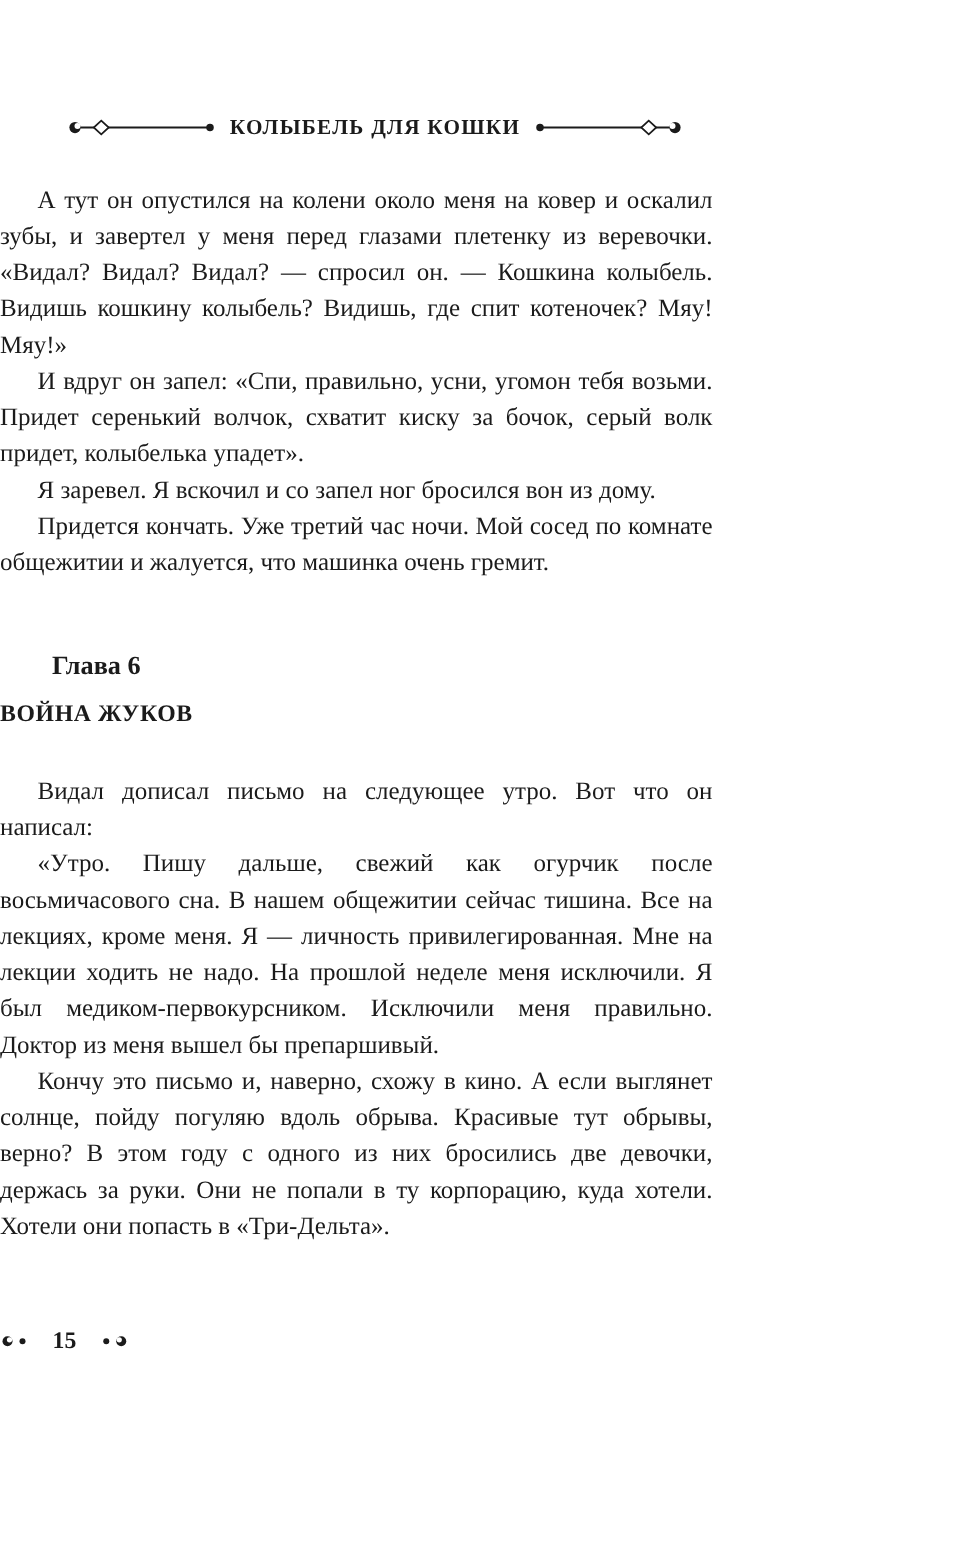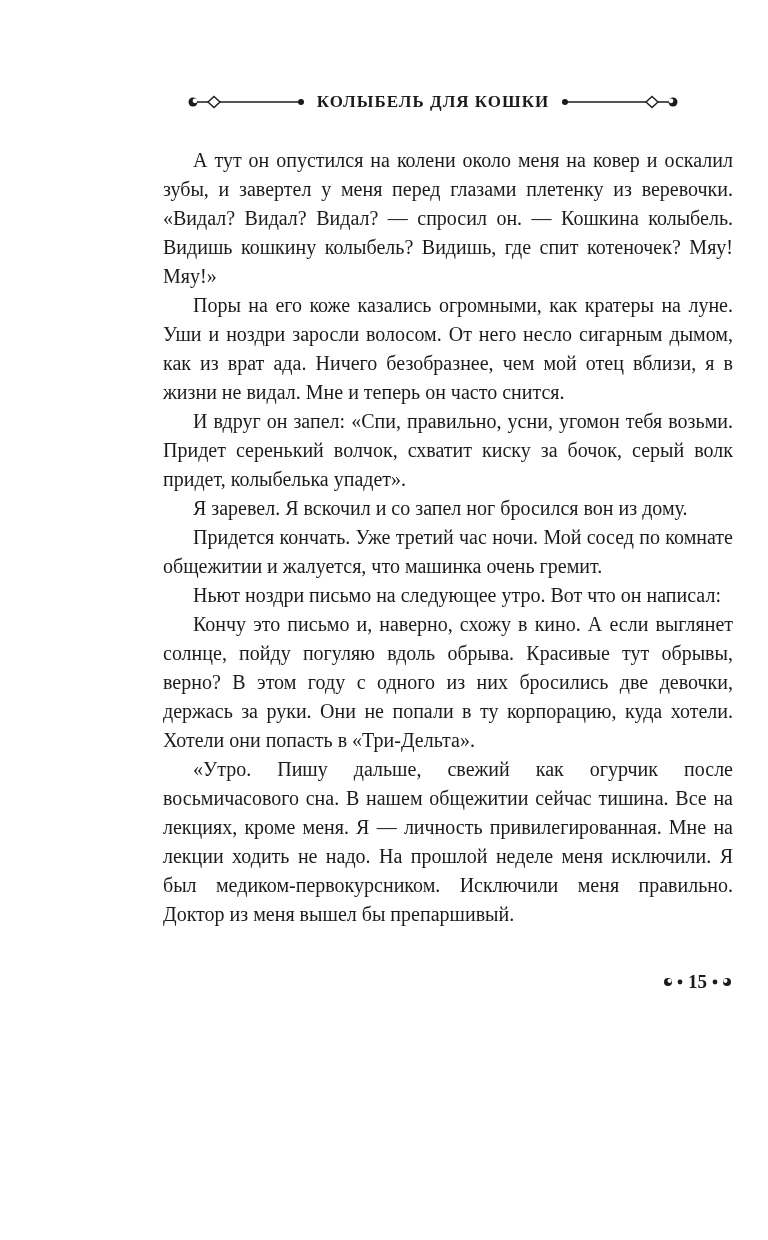--- a/index.html
+++ b/index.html
@@ -14,21 +14,21 @@
     color: #1b1b1b;
     overflow: hidden;
   }
   .page {
     width: 733px;
     height: 1240px;
     box-sizing: border-box;
     padding-top: 92px;
     display: flex;
     flex-direction: column;
-    align-items: flex-end;
+    align-items: flex-start;
   }
   .header-row {
     display: flex;
     align-items: center;
     justify-content: center;
     gap: 10px;
     width: 600px;
     margin-bottom: 34px;
   }
   .header-title {
@@ -61,25 +61,25 @@
     margin: 0;
   }
   .chapter-title {
     font-weight: bold;
     font-size: 19px;
     letter-spacing: 0.5px;
     line-height: 26px;
     margin: 14px 0 0 0;
   }
   .footer-row {
-    margin-top: 42px;
+    margin-top: 66px;
     display: flex;
     align-items: center;
     justify-content: center;
-    gap: 0;
+    gap: 16px;
   }
   .page-number {
     font-weight: bold;
     font-size: 19px;
   }
 </style>
 </head>
 <body>
 
 <div class="page">
@@ -97,31 +97,34 @@
       <line x1="8" y1="8" x2="112" y2="8" stroke="#1b1b1b" stroke-width="1.6"></line>
       <circle cx="6" cy="8" r="4.5" fill="#1b1b1b"></circle>
       <circle cx="8" cy="6.8" r="2.4" fill="#ffffff"></circle>
       <path d="M27 2.5 L33 8 L27 13.5 L21 8 Z" fill="#ffffff" stroke="#1b1b1b" stroke-width="1.4"></path>
       <circle cx="114" cy="8" r="3" fill="#1b1b1b"></circle>
     </svg>
   </div>
 
   <div class="text-block">
     <p>А тут он опустился на колени около меня на ковер и оскалил зубы, и завертел у меня перед глазами плетенку из веревочки. «Видал? Видал? Видал? — спросил он. — Кошкина колыбель. Видишь кошкину колыбель? Видишь, где спит котеночек? Мяу! Мяу!»</p>
-    <p>Поры на его коже казались огромными, как кратеры на луне. Уши и ноздри заросли волосом. От него несло сигарным дымом, как из врат ада. Ничего безобразнее, чем мой отец вблизи, я в жизни не видал. Мне и теперь он часто снится.</p>
     <p>И вдруг он запел: «Спи, правильно, усни, угомон тебя возьми. Придет серенький волчок, схватит киску за бочок, серый волк придет, колыбелька упадет».</p>
     <p>Я заревел. Я вскочил и со запел ног бросился вон из дому.</p>
     <p>Придется кончать. Уже третий час ночи. Мой сосед по комнате общежитии и жалуется, что машинка очень гремит.</p>
   </div>
 
+  <div class="chapter">
+    <p class="chapter-number">Глава 6</p>
+    <p class="chapter-title">ВОЙНА ЖУКОВ</p>
+  </div>
 
   <div class="text-block">
-    <p>Ньют ноздри письмо на следующее утро. Вот что он написал:</p>
+    <p>Видал дописал письмо на следующее утро. Вот что он написал:</p>
+    <p>«Утро. Пишу дальше, свежий как огурчик после восьмичасового сна. В нашем общежитии сейчас тишина. Все на лекциях, кроме меня. Я — личность привилегированная. Мне на лекции ходить не надо. На прошлой неделе меня исключили. Я был медиком-первокурсником. Исключили меня правильно. Доктор из меня вышел бы препаршивый.</p>
     <p>Кончу это письмо и, наверно, схожу в кино. А если выглянет солнце, пойду погуляю вдоль обрыва. Красивые тут обрывы, верно? В этом году с одного из них бросились две девочки, держась за руки. Они не попали в ту корпорацию, куда хотели. Хотели они попасть в «Три-Дельта».</p>
-    <p>«Утро. Пишу дальше, свежий как огурчик после восьмичасового сна. В нашем общежитии сейчас тишина. Все на лекциях, кроме меня. Я — личность привилегированная. Мне на лекции ходить не надо. На прошлой неделе меня исключили. Я был медиком-первокурсником. Исключили меня правильно. Доктор из меня вышел бы препаршивый.</p>
   </div>
 
   <div class="footer-row">
     <svg class="orn" width="26" height="12" viewBox="0 0 26 12" aria-hidden="true">
       <circle cx="6" cy="6" r="4" fill="#1b1b1b"></circle>
       <circle cx="7.6" cy="4.8" r="2.1" fill="#ffffff"></circle>
       <circle cx="18" cy="6" r="2.4" fill="#1b1b1b"></circle>
     </svg>
     <span class="page-number">15</span>
     <svg class="orn flip" width="26" height="12" viewBox="0 0 26 12" aria-hidden="true">

